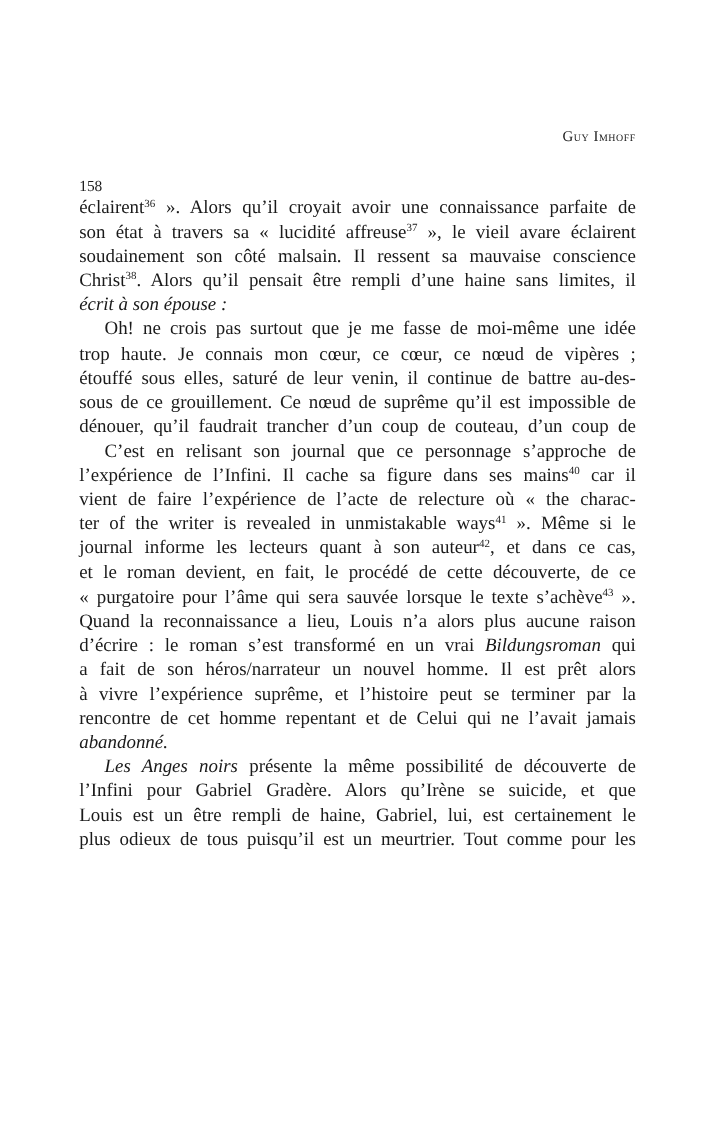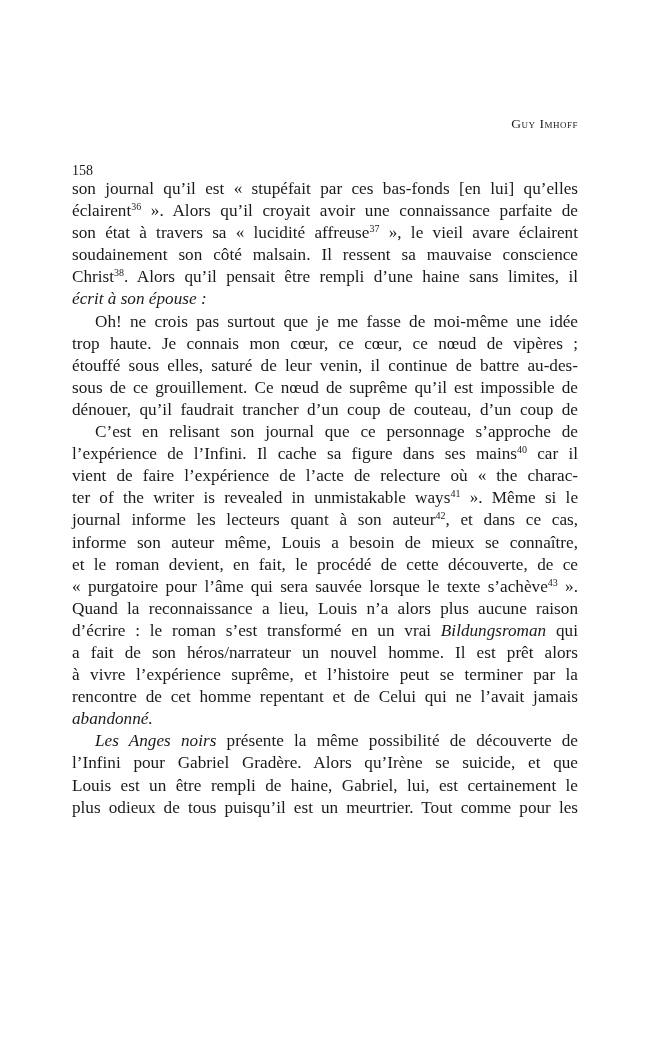--- a/index.html
+++ b/index.html
@@ -20,37 +20,35 @@
 </style>
 </head>
 <body>
 
 <div class="header">
   <span class="page-num">158</span>
   <span class="running-head">Guy Imhoff</span>
 </div>
 
 <div class="body-text" id="body-text">
-    <div class="line"><span>son journal qu’il est « stupéfait par ces bas-fonds [en lui] qu’elles</span></div>
     <div class="line"><span>éclairent</span><sup>36</sup><span> ». Alors qu’il croyait avoir une connaissance parfaite de</span></div>
     <div class="line"><span>son état à travers sa « lucidité affreuse</span><sup>37</sup><span> », le vieil avare éclairent</span></div>
     <div class="line"><span>soudainement son côté malsain. Il ressent sa mauvaise conscience</span></div>
     <div class="line"><span>Christ</span><sup>38</sup><span>. Alors qu’il pensait être rempli d’une haine sans limites, il</span></div>
     <div class="line last"><span>écrit à son épouse :</span></div>
     <div class="line indent"><span>Oh! ne crois pas surtout que je me fasse de moi-même une idée</span></div>
     <div class="line"><span>trop haute. Je connais mon cœur, ce cœur, ce nœud de vipères ;</span></div>
     <div class="line"><span>étouffé sous elles, saturé de leur venin, il continue de battre au-des-</span></div>
     <div class="line"><span>sous de ce grouillement. Ce nœud de suprême qu’il est impossible de</span></div>
     <div class="line"><span>dénouer, qu’il faudrait trancher d’un coup de couteau, d’un coup de</span></div>
     <div class="line indent"><span>C’est en relisant son journal que ce personnage s’approche de</span></div>
     <div class="line"><span>l’expérience de l’Infini. Il cache sa figure dans ses mains</span><sup>40</sup><span> car il</span></div>
     <div class="line"><span>vient de faire l’expérience de l’acte de relecture où « the charac-</span></div>
     <div class="line"><span>ter of the writer is revealed in unmistakable ways</span><sup>41</sup><span> ». Même si le</span></div>
     <div class="line"><span>journal informe les lecteurs quant à son auteur</span><sup>42</sup><span>, et dans ce cas,</span></div>
-    <div class="line"><span>informe son auteur même, Louis a besoin de mieux se connaître,</span></div>
     <div class="line"><span>et le roman devient, en fait, le procédé de cette découverte, de ce</span></div>
     <div class="line"><span>« purgatoire pour l’âme qui sera sauvée lorsque le texte s’achève</span><sup>43</sup><span> ».</span></div>
     <div class="line"><span>Quand la reconnaissance a lieu, Louis n’a alors plus aucune raison</span></div>
     <div class="line"><span>d’écrire : le roman s’est transformé en un vrai </span><i>Bildungsroman</i><span> qui</span></div>
     <div class="line"><span>a fait de son héros/narrateur un nouvel homme. Il est prêt alors</span></div>
     <div class="line"><span>à vivre l’expérience suprême, et l’histoire peut se terminer par la</span></div>
     <div class="line"><span>rencontre de cet homme repentant et de Celui qui ne l’avait jamais</span></div>
     <div class="line last"><span>abandonné.</span></div>
     <div class="line indent"><i>Les Anges noirs</i><span> présente la même possibilité de découverte de</span></div>
     <div class="line"><span>l’Infini pour Gabriel Gradère. Alors qu’Irène se suicide, et que</span></div>

